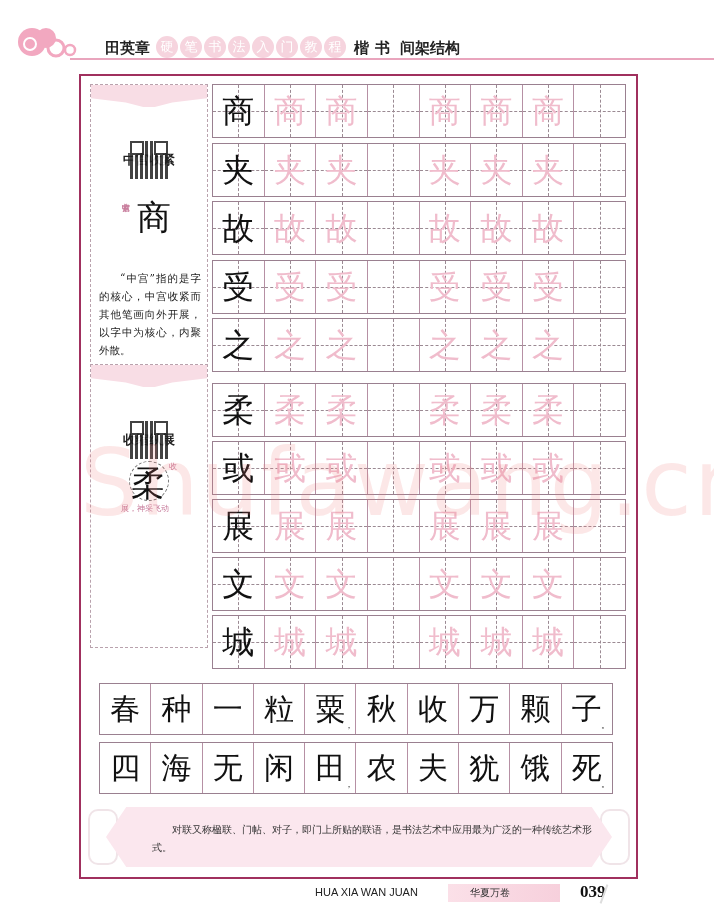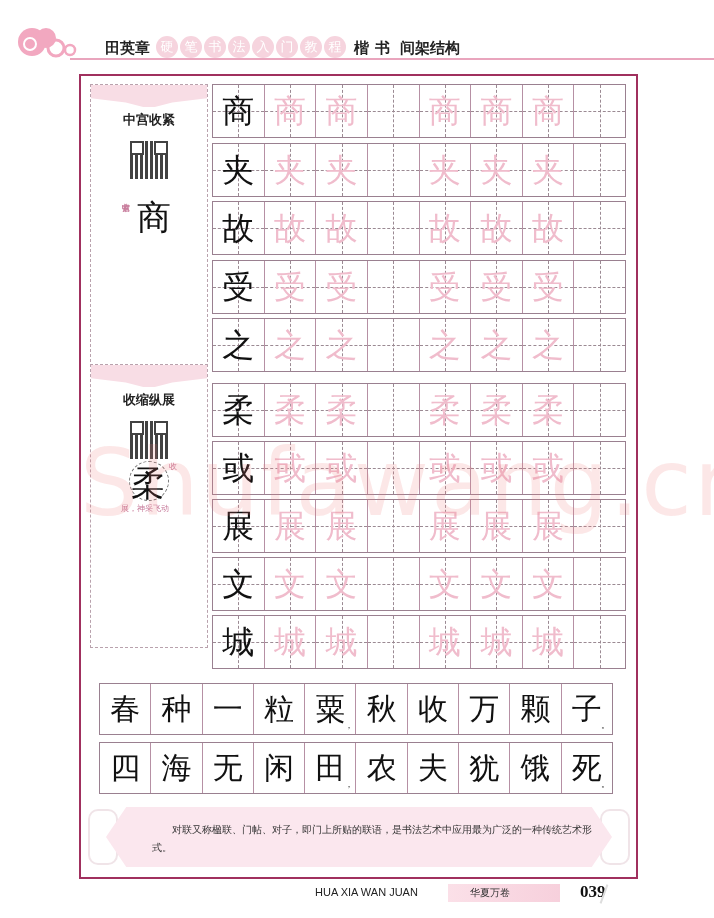--- a/index.html
+++ b/index.html
@@ -11,21 +11,21 @@
   .ht-author { margin-right: 6px; }
   .ht-series { display: flex; gap: 2px; margin-right: 8px; }
   .ht-series span { display: inline-block; width: 22px; height: 22px; border-radius: 50%; background: #f6d4de; color: #fff; font-size: 13px; text-align: center; line-height: 22px; font-weight: normal; }
   .ht-type { letter-spacing: 6px; margin-right: 4px; }
 
   .frame { position: absolute; left: 79px; top: 74px; width: 559px; height: 805px; border: 2px solid #a0305e; background: #fff; }
   .watermark { position: absolute; left: 80px; top: 430px; font-family: "DejaVu Sans", sans-serif; font-size: 92px; color: rgba(240,120,120,0.18); letter-spacing: 2px; pointer-events: none; z-index: 5; white-space: nowrap; }
 
   .side-card { position: absolute; left: 90px; width: 118px; border: 1px dashed #b9a2ad; background: #fff; }
   .side-card .cap { position: absolute; left: 0; top: 0; width: 116px; height: 22px; background: #f8dde5; clip-path: polygon(0 0,100% 0,100% 60%,70% 80%,55% 100%,45% 100%,30% 80%,0 60%); }
-  .side-title { position: absolute; left: 0; width: 116px; text-align: center; font-family: "DejaVu Sans", sans-serif; font-weight: bold; font-size: 13px; color: #222; }
+  .side-title { position: absolute; left: 0; width: 116px; text-align: center; font-family: "DejaVu Sans", sans-serif; font-weight: bold; font-size: 13px; color: #222; margin-top: 40px; }
   .qr { position: absolute; left: 39px; width: 38px; height: 38px; background:
       repeating-linear-gradient(90deg,#222 0 3px,#fff 3px 5px),
       #222; opacity: .85; }
   .qr::before, .qr::after { content:""; position:absolute; width:10px; height:10px; border:2px solid #222; background:#fff; }
   .qr::before { left:0; top:0; } .qr::after { right:0; top:0; }
   .side-text { position: absolute; left: 8px; width: 102px; font-size: 10.5px; line-height: 18px; color: #222; text-align: justify; }
   .vert-label { position: absolute; writing-mode: vertical-rl; font-size: 8px; color: #c77a9a; font-family: "DejaVu Sans", sans-serif; }
   .sample-char { position: absolute; font-size: 34px; color: #111; font-family: "DejaVu Serif", serif; }
   .sample-circle { position: absolute; border: 1px dashed #777; border-radius: 50%; }
   .small-pink { position: absolute; font-size: 8px; color: #c77a9a; font-family: "DejaVu Sans", sans-serif; }
@@ -87,20 +87,21 @@
 </div>
 
 <div class="frame"></div>
 
 <div class="side-card" style="top:84px;height:288px;">
   <div class="cap"></div>
   <div class="side-title" style="top:26px;">中宫收紧</div>
   <div class="qr" style="top:56px;"></div>
   <div class="vert-label" style="left:28px;top:112px;">中宫收紧</div>
   <div class="sample-char" style="left:46px;top:110px;">商</div>
+  <div class="side-text" style="top:184px;text-indent:2em;">“中宫”指的是字的核心，中宫收紧而其他笔画向外开展，以字中为核心，内聚外散。</div>
 </div>
 
 <div class="side-card" style="top:364px;height:284px;padding-left:8px;">
   <div class="cap"></div>
   <div class="side-title" style="top:26px;">收缩纵展</div>
   <div class="qr" style="top:56px;"></div>
   <div class="small-pink" style="left:78px;top:96px;">收</div>
   <div class="sample-circle" style="left:38px;top:96px;width:40px;height:40px;"></div>
   <div class="sample-char" style="left:40px;top:96px;">柔</div>
   <div class="small-pink" style="left:30px;top:138px;">展，神采飞动</div>

